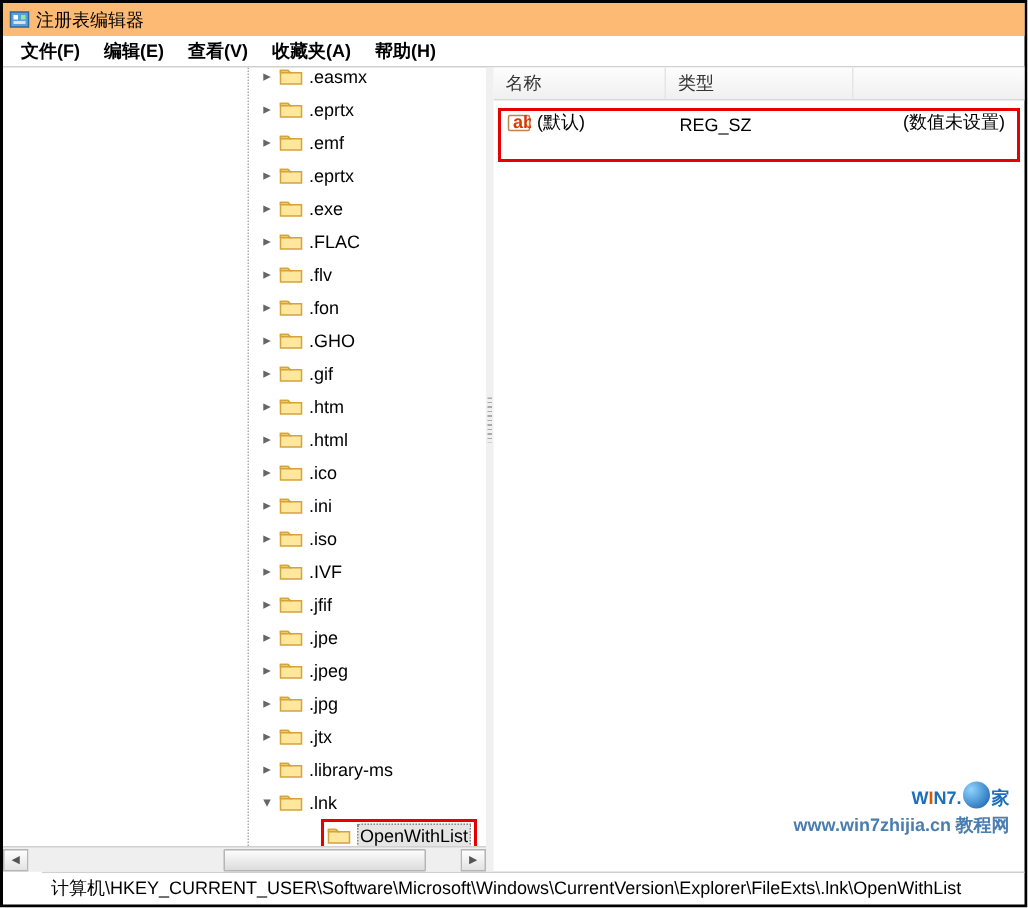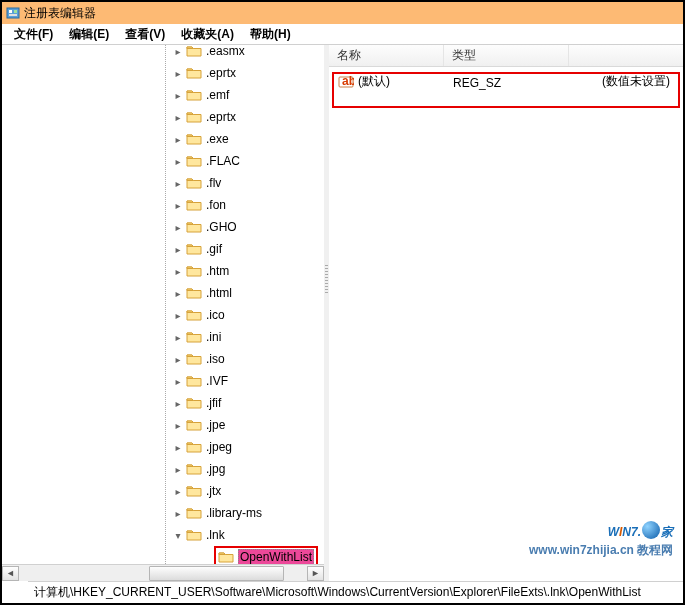--- a/index.html
+++ b/index.html
@@ -13,21 +13,21 @@
 .content { flex: 1; display: flex; position: relative; min-height: 0; }
 .tree-pane { width: 322px; display: flex; flex-direction: column; min-height: 0; }
 .tree-scroll { flex: 1; overflow: hidden; position: relative; }
 .tree-inner { position: absolute; top: -5px; left: 0; width: 100%; }
 .tree-node { display: flex; align-items: center; height: 22px; padding-left: 170px; white-space: nowrap; }
 .tree-node.child { padding-left: 198px; }
 .tree-node .expander { width: 12px; height: 12px; display: flex; align-items: center; justify-content: center; margin-right: 2px; color: #666; font-size: 10px; }
 .tree-node .folder { width: 16px; height: 14px; margin-right: 4px; }
 .tree-node .label { color: #000; }
 .tree-node.selected { }
-.tree-node.selected .label { background: #ec4899; border: 1px dotted #888; padding: 0 1px; }
+.tree-node.selected .label { background: #e5e5e5; border: 1px dotted #888; padding: 0 1px; }
 .red-box { border: 2px solid #e60000; padding: 1px 2px; display: inline-flex; align-items: center; }
 .tree-vline { position: absolute; border-left: 1px dotted #aaa; top: 0; bottom: 0; }
 .hscroll { height: 17px; background: #f0f0f0; border-top: 1px solid #d0d0d0; display: flex; align-items: center; }
 .hscroll .btn { width: 17px; height: 15px; background: linear-gradient(#fefefe,#e3e3e3); border: 1px solid #b5b5b5; display: flex; align-items: center; justify-content: center; font-size: 9px; color: #555; }
 .hscroll .track { flex: 1; height: 15px; background: #efefef; position: relative; }
 .hscroll .thumb { position: absolute; top: 0; height: 15px; background: linear-gradient(#fdfdfd,#dcdcdc); border: 1px solid #b5b5b5; border-radius: 1px; }
 .splitter { width: 5px; background: #f0f0f0; position: relative; cursor: col-resize; }
 .splitter .grip { position: absolute; left: 1px; top: 220px; width: 3px; height: 30px; background: repeating-linear-gradient(#aaa, #aaa 1px, #f0f0f0 1px, #f0f0f0 3px); }
 .list-pane { flex: 1; display: flex; flex-direction: column; min-height: 0; }
 .list-header { height: 22px; display: flex; align-items: flex-start; border-bottom: 1px solid #d9d9d9; background: linear-gradient(#fdfdfd,#f0f0f0); }
@@ -39,21 +39,21 @@
 .list-row-wrap { position: absolute; top: 5px; left: 3px; right: 3px; }
 .list-row { display: flex; align-items: flex-end; height: 24px; padding: 16px 4px; }
 .red-row { border: 2px solid #e60000; }
 .list-row .icon { width: 16px; height: 16px; margin-right: 4px; }
 .list-row .cell { overflow: hidden; text-overflow: ellipsis; white-space: nowrap; }
 .cell-name { width: 95px; }
 .cell-type { width: 125px; }
 .cell-data { flex: 1; margin-left: 24px; }
 .statusbar { height: 22px; border-top: 1px solid #d0d0d0; display: flex; align-items: center; padding: 0 6px; color: #000; white-space: nowrap; overflow: hidden; margin-left: 26px; }
 .watermark { position: absolute; right: 10px; bottom: 22px; text-align: right; pointer-events: none; }
-.watermark .logo { font-weight: bold; font-style: italic; font-size: 22px; }
+.watermark .logo { font-weight: bold; font-size: 22px; }
 .watermark .logo .w { color: #1b6fb8; }
 .watermark .logo .i { color: #d85a00; }
 .watermark .logo .n7 { color: #1b6fb8; }
 .watermark .ball { display:inline-block; width: 18px; height: 18px; border-radius: 50%; background: radial-gradient(circle at 30% 30%, #8fd3ff, #0a5aa8); vertical-align: -3px; margin: 0 1px; }
 .watermark .sub { color: #4a7db0; font-size: 11px; font-weight: bold; }
 svg { display: block; }
 </style>
 </head>
 <body>
 

